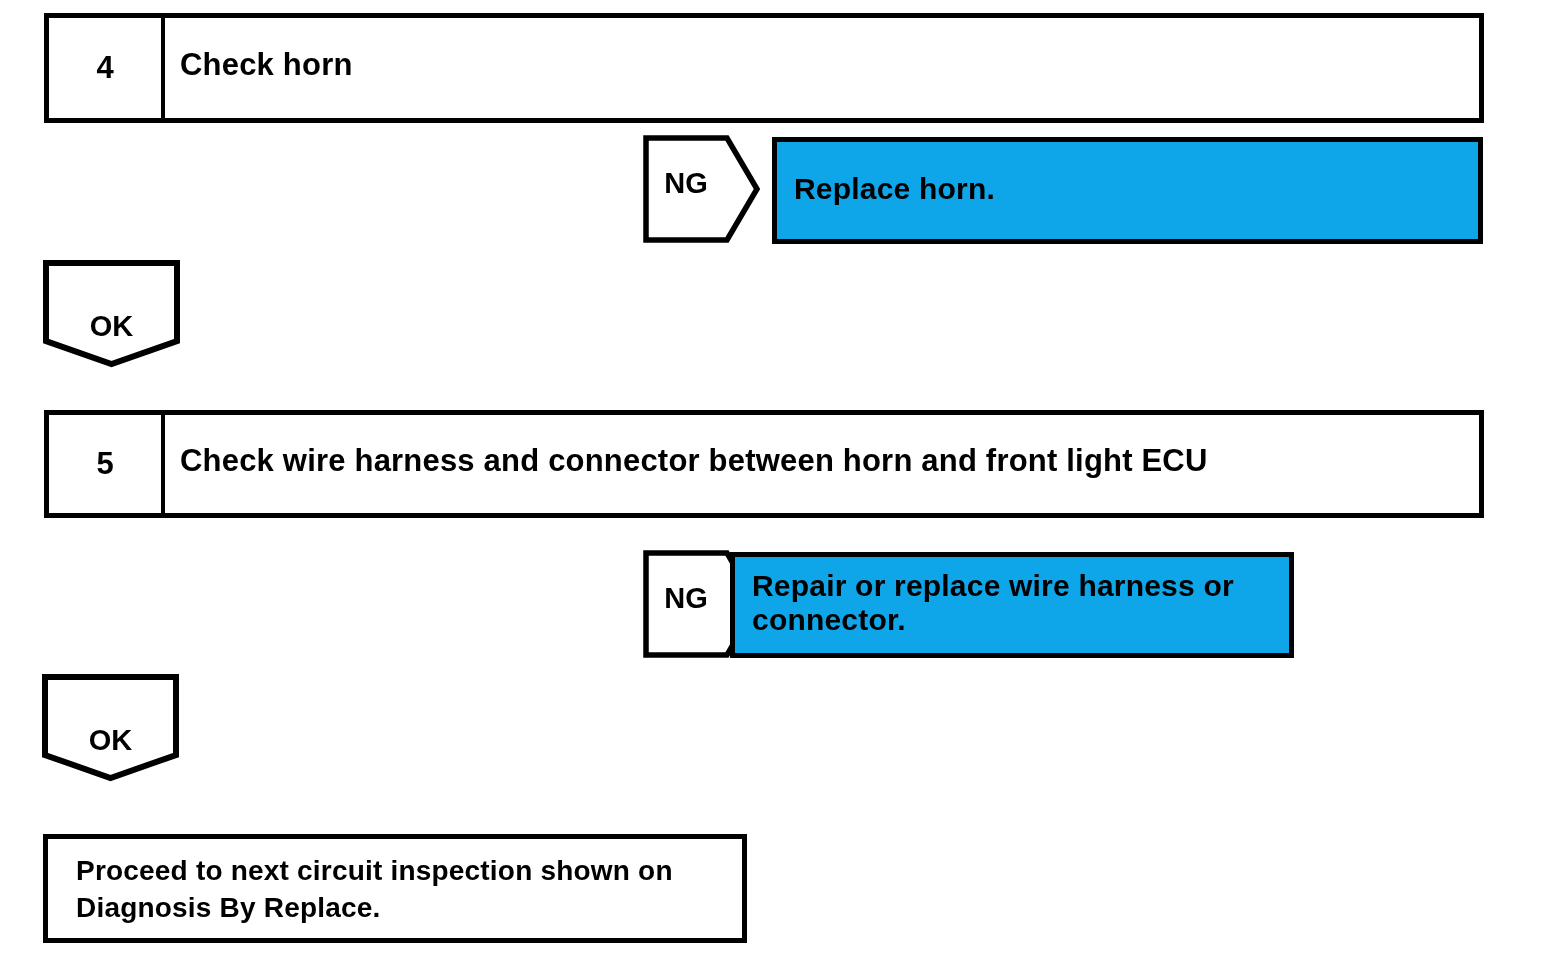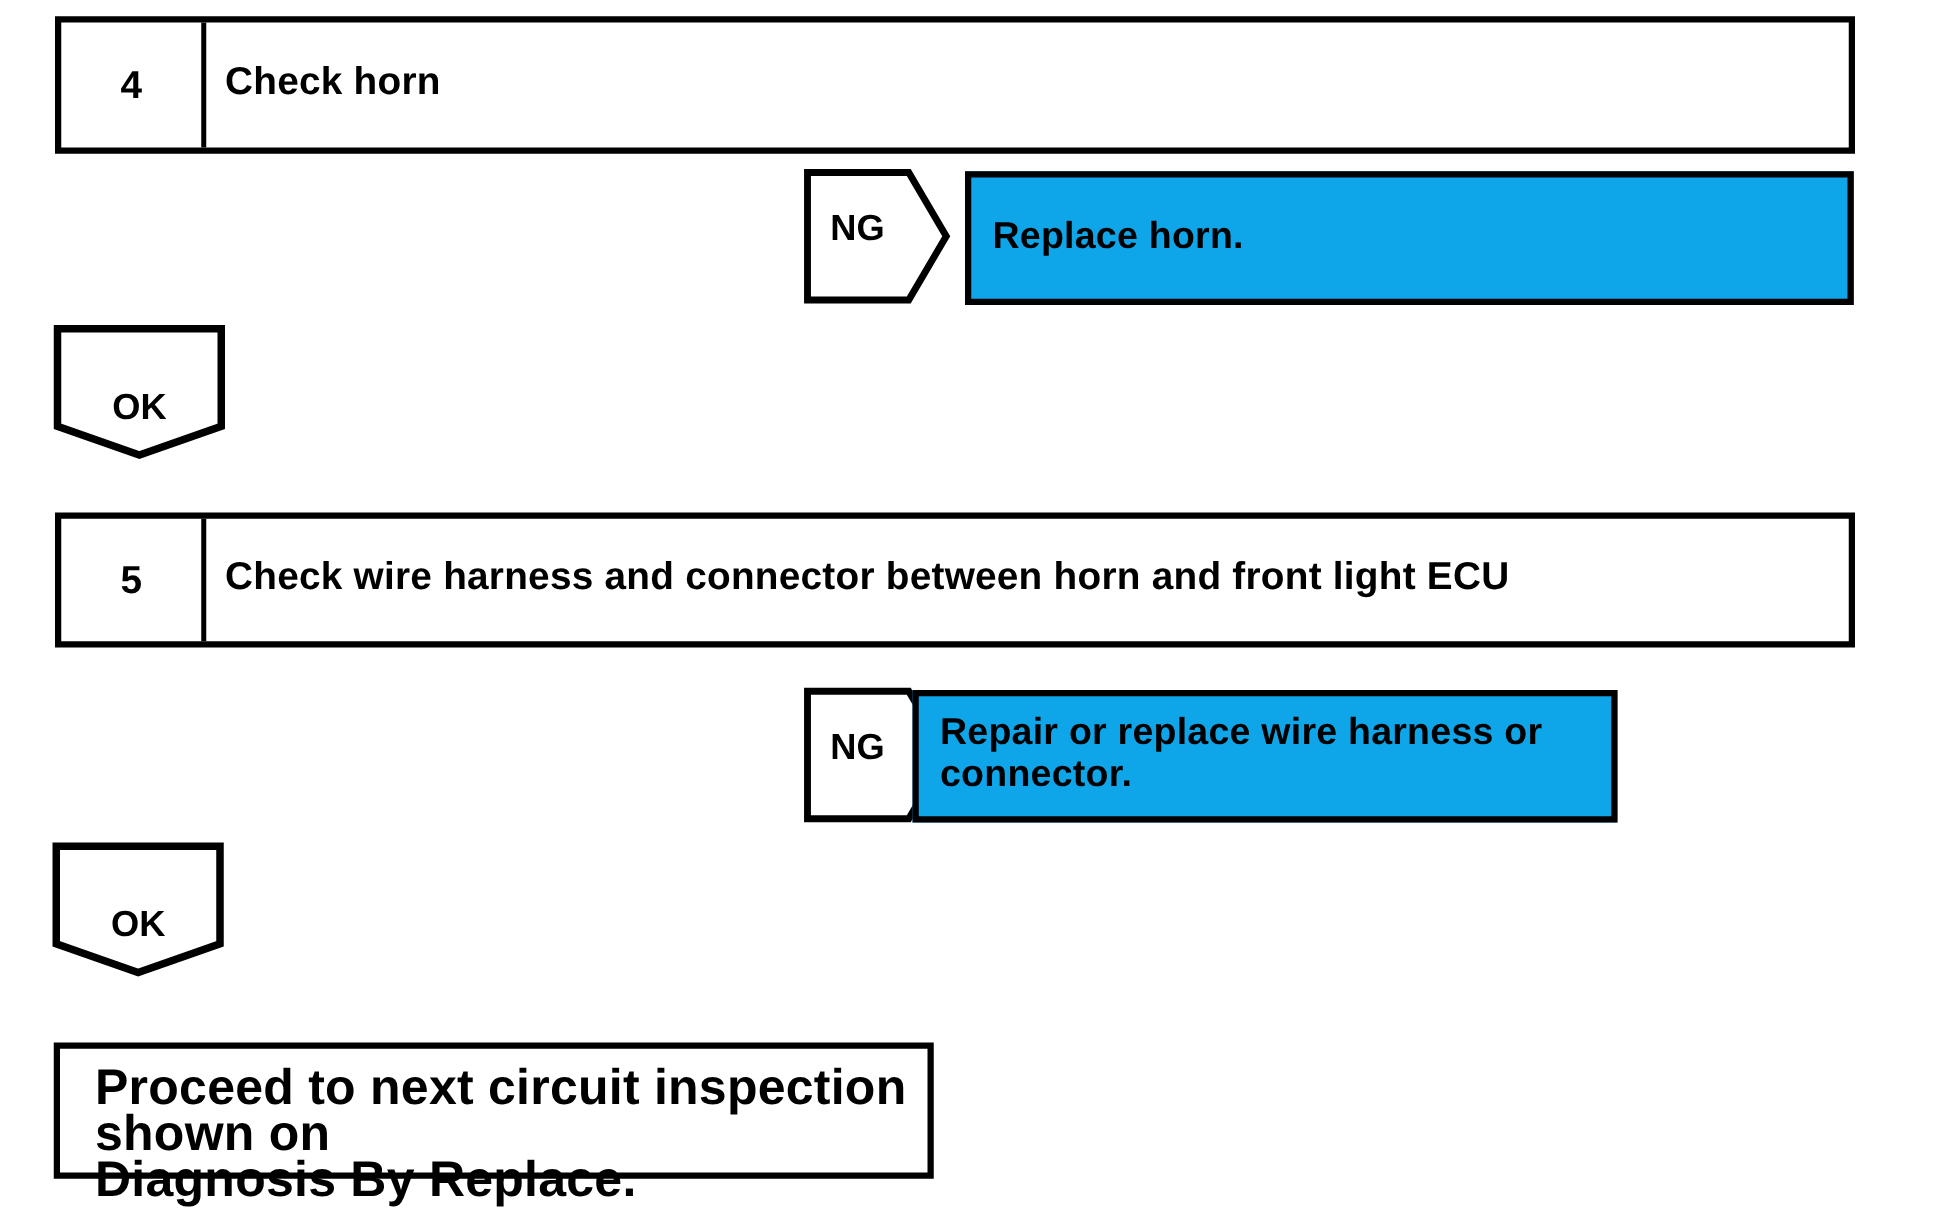--- a/index.html
+++ b/index.html
@@ -65,21 +65,21 @@
     align-items: center;
     padding-left: 17px;
     padding-bottom: 4px;
     font-size: 30px;
     letter-spacing: 0.2px;
   }
   .final-box {
     border: 5px solid #000;
     background: #fff;
     padding: 13px 10px 0 28px;
-    font-size: 40px;
+    font-size: 28px;
     line-height: 37px;
     letter-spacing: 0.2px;
   }
 </style>
 </head>
 <body>
 
 <div class="canvas">
 
   <div class="abs step-box" style="left:44px; top:13px; width:1440px; height:110px;">

